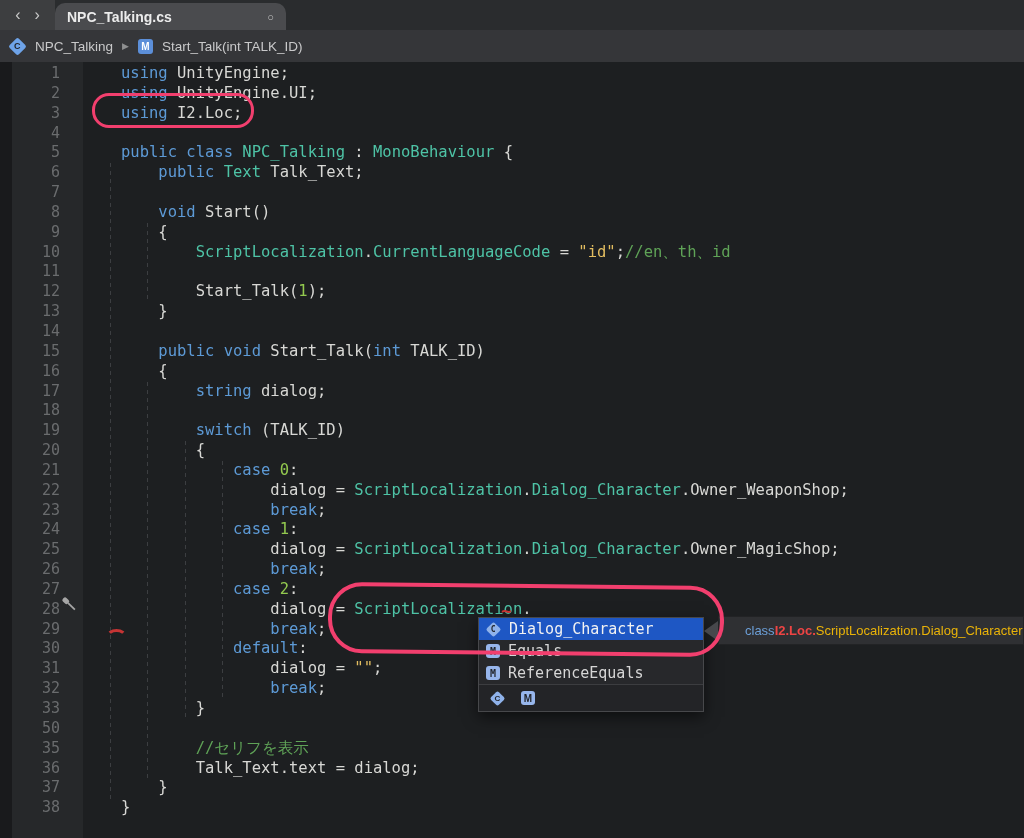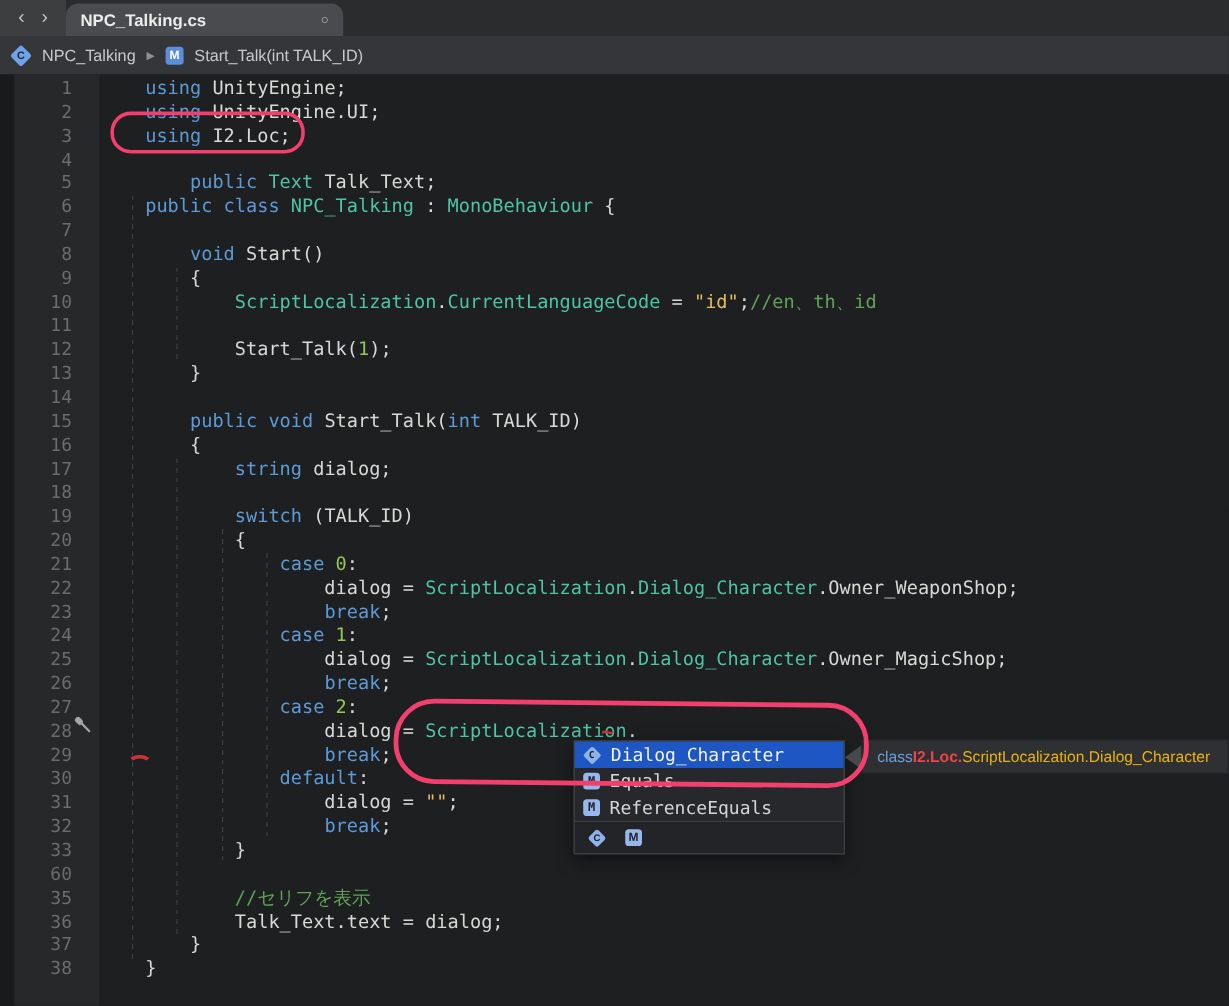--- a/index.html
+++ b/index.html
@@ -53,21 +53,21 @@
          box-shadow:0 5px 14px rgba(0,0,0,.55);}
   .pp-row{height:22px;display:flex;align-items:center;gap:8px;padding-left:7px;
           font-family:"DejaVu Sans Mono",monospace;font-size:15px;color:#d6d6d6;}
   .pp-row.sel{background:var(--selection);color:#f2f2f2;}
   .pp-footer{height:26px;border-top:1px solid #3c3d40;background:#232427;
              display:flex;align-items:center;gap:16px;padding-left:11px;}
 
   
   .tooltip{position:absolute;left:718px;top:616px;width:306px;height:29px;background:#2f3033;
            border:1px solid #222325;box-sizing:border-box;display:flex;align-items:center;
-           padding-left:12px;font-size:13px;z-index:6;}
+           padding-left:26px;font-size:13px;z-index:6;}
   .tt-kw{color:#6c9fd8;} .tt-ns{color:#ef4444;font-weight:bold;} .tt-ty{color:#eab308;}
   .tt-arrow{position:absolute;left:704px;top:621px;width:0;height:0;z-index:6;
             border-top:10px solid transparent;border-bottom:10px solid transparent;
             border-right:14px solid #47484c;}
 
   
   .pink1{position:absolute;left:92px;top:93px;width:156px;height:29px;
          border:3.5px solid var(--pink);border-radius:17px;z-index:10;}
   .pink2{position:absolute;left:328px;top:584px;width:388px;height:63px;
          border:4px solid var(--pink);border-radius:34px;transform:rotate(.6deg);z-index:10;}
@@ -132,33 +132,33 @@
       <div>24</div>
       <div>25</div>
       <div>26</div>
       <div>27</div>
       <div>28</div>
       <div>29</div>
       <div>30</div>
       <div>31</div>
       <div>32</div>
       <div>33</div>
-      <div>60</div>
+      <div>50</div>
       <div>35</div>
       <div>36</div>
       <div>37</div>
       <div>38</div>
     </div>
   <div class="codearea">
       <div class="code-line"><span class="tk-kw">using</span><span class="tk-pl"> UnityEngine;</span></div>
       <div class="code-line"><span class="tk-kw">using</span><span class="tk-pl"> UnityEngine.UI;</span></div>
       <div class="code-line"><span class="tk-kw">using</span><span class="tk-pl"> I2.Loc;</span></div>
       <div class="code-line"></div>
+      <div class="code-line"><span class="tk-kw">public class</span><span class="tk-pl"> </span><span class="tk-ty">NPC_Talking</span><span class="tk-pl"> : </span><span class="tk-ty">MonoBehaviour</span><span class="tk-pl"> {</span></div>
       <div class="code-line"><span class="tk-pl">    </span><span class="tk-kw">public</span><span class="tk-pl"> </span><span class="tk-ty">Text</span><span class="tk-pl"> Talk_Text;</span></div>
-      <div class="code-line"><span class="tk-kw">public class</span><span class="tk-pl"> </span><span class="tk-ty">NPC_Talking</span><span class="tk-pl"> : </span><span class="tk-ty">MonoBehaviour</span><span class="tk-pl"> {</span></div>
       <div class="code-line"></div>
       <div class="code-line"><span class="tk-pl">    </span><span class="tk-kw">void</span><span class="tk-pl"> Start()</span></div>
       <div class="code-line"><span class="tk-pl">    {</span></div>
       <div class="code-line"><span class="tk-pl">        </span><span class="tk-ty">ScriptLocalization</span><span class="tk-pl">.</span><span class="tk-ty">CurrentLanguageCode</span><span class="tk-pl"> = </span><span class="tk-st">"id"</span><span class="tk-pl">;</span><span class="tk-cm">//en、th、id</span></div>
       <div class="code-line"></div>
       <div class="code-line"><span class="tk-pl">        Start_Talk(</span><span class="tk-nu">1</span><span class="tk-pl">);</span></div>
       <div class="code-line"><span class="tk-pl">    }</span></div>
       <div class="code-line"></div>
       <div class="code-line"><span class="tk-pl">    </span><span class="tk-kw">public void</span><span class="tk-pl"> Start_Talk(</span><span class="tk-kw">int</span><span class="tk-pl"> TALK_ID)</span></div>
       <div class="code-line"><span class="tk-pl">    {</span></div>

